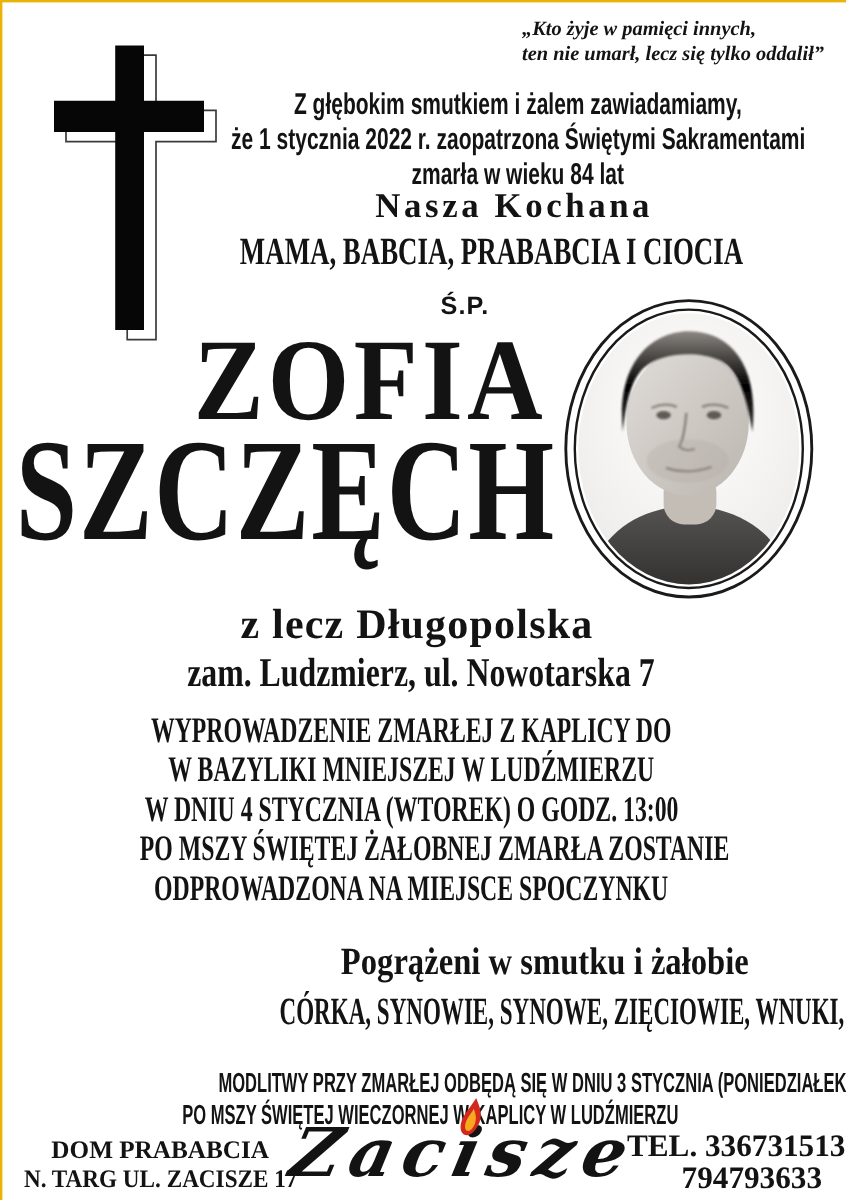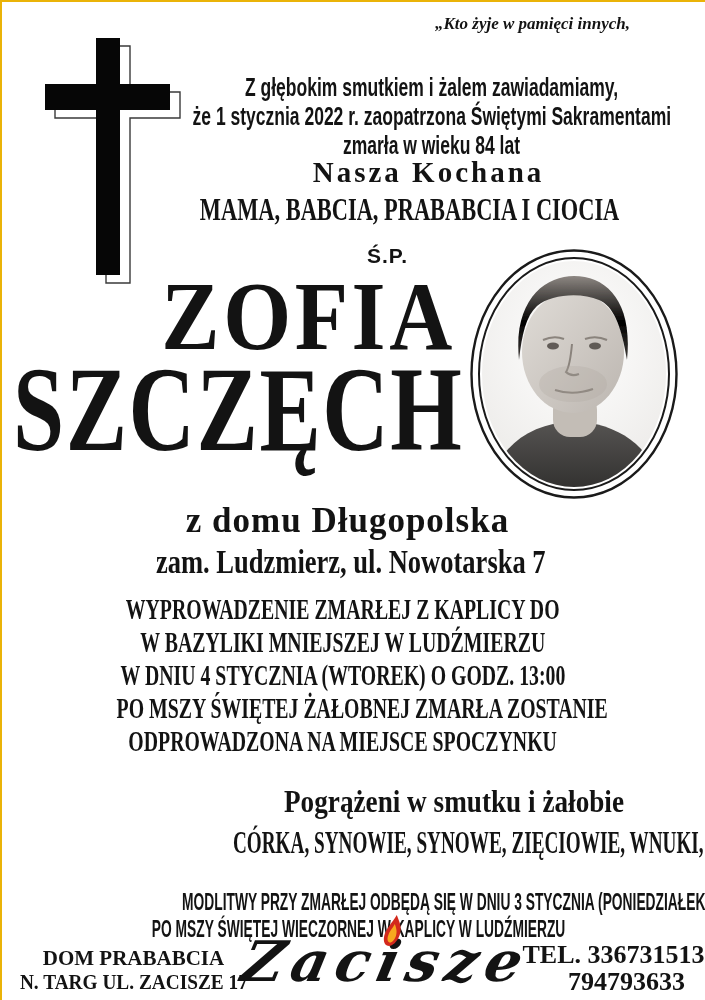--- a/index.html
+++ b/index.html
@@ -66,20 +66,21 @@
 
 <div id="page">
 
   <svg id="cross" width="146" height="256" viewBox="0 0 146 256" aria-hidden="true">
     <path d="M52 3H76V49H126V75H76V240H52V75H1V49H52Z" transform="translate(10 8)" fill="#ffffff" stroke="#3a3a3a" stroke-width="1.4"></path>
     <path d="M52 3H76V49H126V75H76V240H52V75H1V49H52Z" fill="#060606"></path>
   </svg>
 
   <div id="quote">
     <div>„Kto żyje w pamięci innych,</div>
+    <div>ten nie umarł, lecz się tylko oddalił”</div>
   </div>
 
   <div class="line ann" id="ann1"><span>Z głębokim smutkiem i żalem zawiadamiamy,</span></div>
   <div class="line ann" id="ann2"><span>że 1 stycznia 2022 r. zaopatrzona Świętymi Sakramentami</span></div>
   <div class="line ann" id="ann3"><span>zmarła  w wieku 84 lat</span></div>
 
   <div class="line" id="kochana"><span>Nasza Kochana</span></div>
   <div class="line" id="relations"><span>MAMA, BABCIA, PRABABCIA I CIOCIA</span></div>
   <div class="line" id="sp"><span>Ś.P.</span></div>
 
@@ -128,21 +129,21 @@
       <g filter="url(#soft)" fill="#55504c" opacity="0.9">
         <ellipse cx="84" cy="98" rx="6" ry="3.4"></ellipse>
         <ellipse cx="126" cy="98" rx="6" ry="3.4"></ellipse>
       </g>
       <ellipse cx="104" cy="136" rx="34" ry="18" fill="#aaa39c" opacity="0.25" filter="url(#soft)"></ellipse>
     </g>
     <ellipse cx="105" cy="126" rx="95" ry="116" fill="none" stroke="#1a1a1a" stroke-width="2"></ellipse>
     <ellipse cx="105" cy="126" rx="102.5" ry="123.5" fill="none" stroke="#1a1a1a" stroke-width="2.4"></ellipse>
   </svg>
 
-  <div class="line" id="maiden"><span>z domu Długopolska</span></div>
+  <div class="line" id="maiden"><span>z lecz Długopolska</span></div>
   <div class="line" id="residence"><span>zam. Ludzmierz, ul. Nowotarska 7</span></div>
 
   <div class="line fun" id="fun1"><span>WYPROWADZENIE ZMARŁEJ Z KAPLICY DO</span></div>
   <div class="line fun" id="fun2"><span>W BAZYLIKI MNIEJSZEJ W LUDŹMIERZU</span></div>
   <div class="line fun" id="fun3"><span>W DNIU 4 STYCZNIA (WTOREK) O GODZ. 13:00</span></div>
   <div class="line fun" id="fun4"><span>PO MSZY ŚWIĘTEJ ŻAŁOBNEJ  ZMARŁA ZOSTANIE</span></div>
   <div class="line fun" id="fun5"><span>ODPROWADZONA NA MIEJSCE SPOCZYNKU</span></div>
 
   <div class="line" id="mourning"><span>Pogrążeni w smutku i żałobie</span></div>
   <div class="line" id="family"><span>CÓRKA, SYNOWIE, SYNOWE, ZIĘCIOWIE, WNUKI, PRAWNUKI I RODZINA</span></div>

